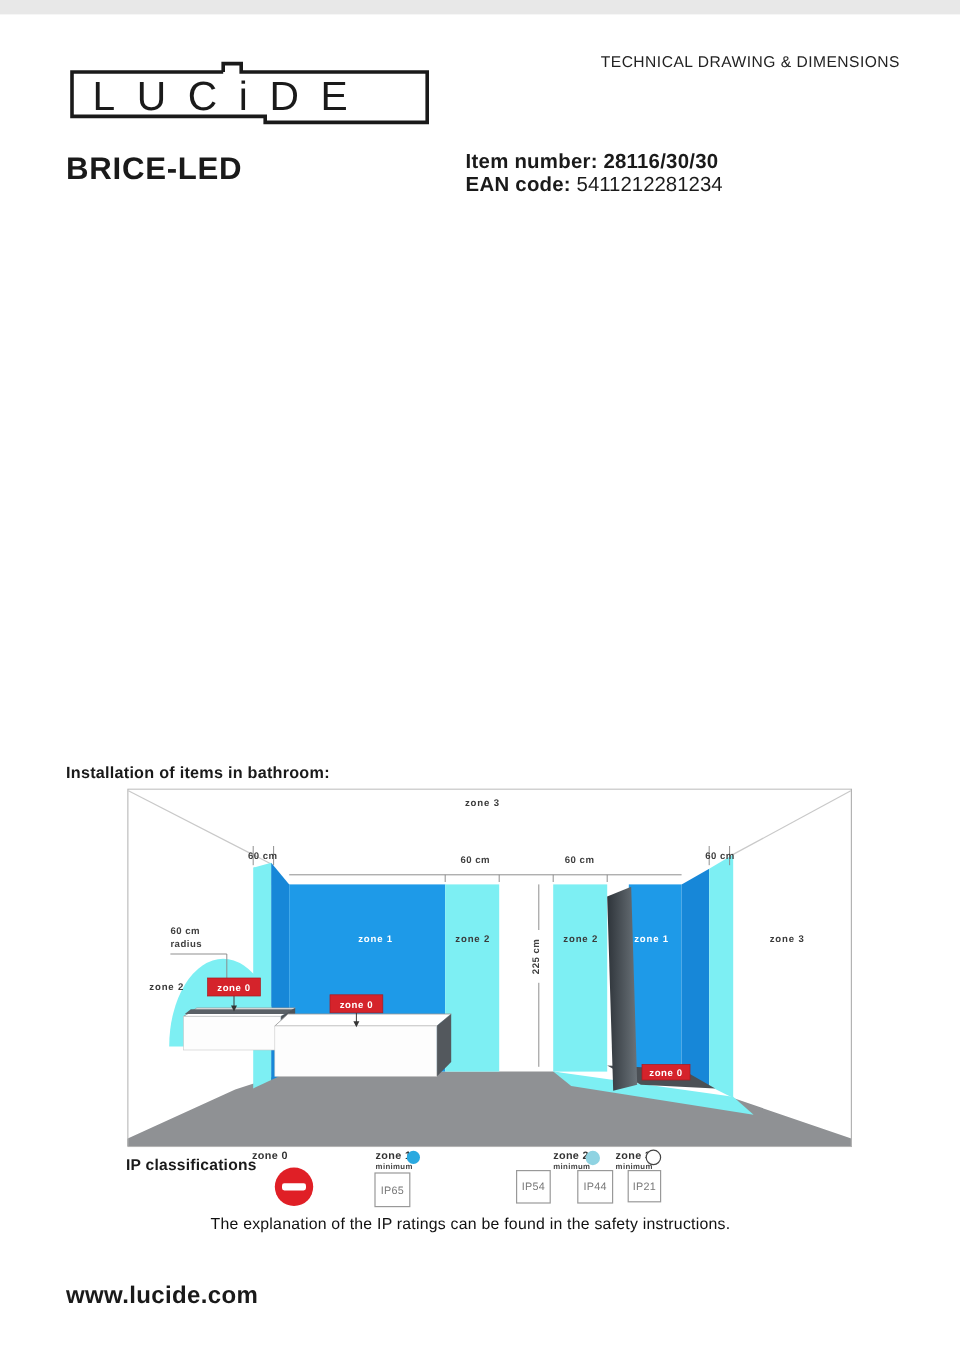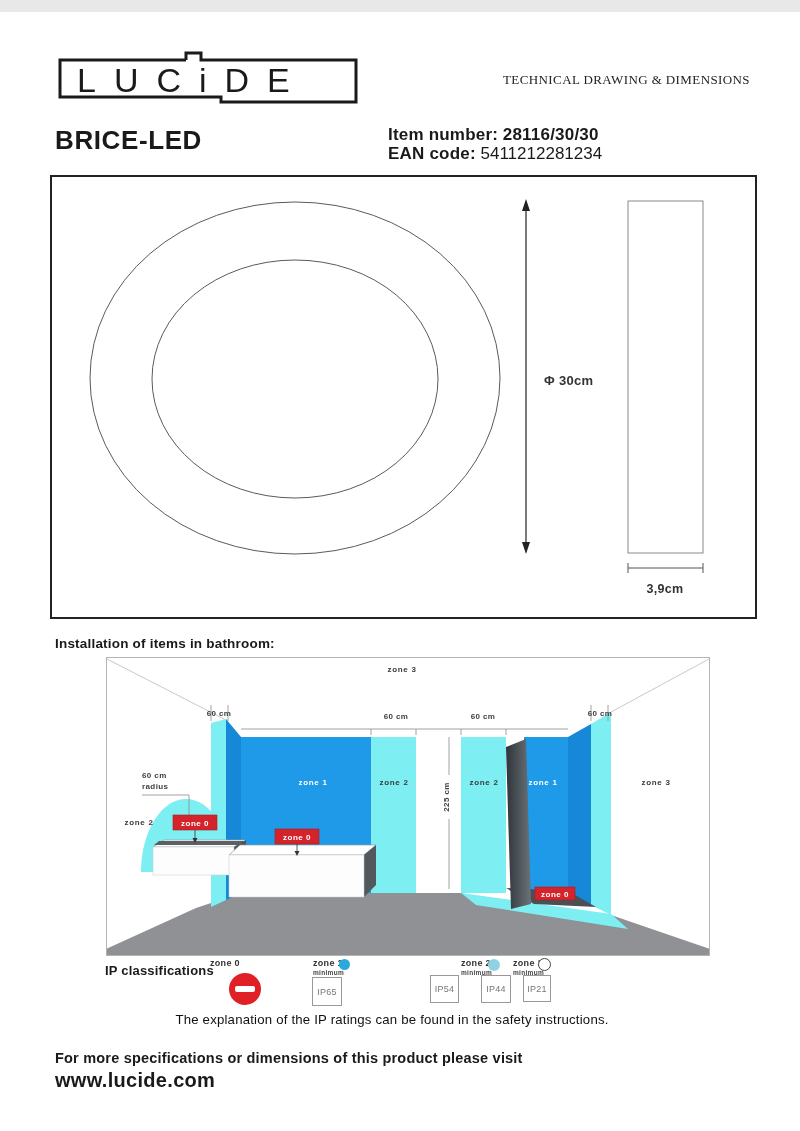--- a/index.html
+++ b/index.html
@@ -1,20 +1,20 @@
 <!DOCTYPE html>
 <html><head>
 <meta charset="utf-8">
 <style>
   html,body{margin:0;padding:0;background:#e8e8e8;}
   #page{position:relative;width:800px;height:1131px;background:#ffffff;margin:12px auto;
         font-family:"Liberation Sans",sans-serif;color:#1a1a1a;overflow:hidden;}
   .abs{position:absolute;}
   
-  #page-label{top:60px;right:50px;font-size:13px;letter-spacing:.4px;color:#222;font-family:Liberation Serif, serif;}
+  #page-label{top:32px;right:50px;font-size:13px;letter-spacing:.4px;color:#222;}
   #product-name{top:113px;left:55px;font-size:26px;font-weight:bold;letter-spacing:.6px;}
   #item-block{top:113px;left:388px;font-size:17px;line-height:19px;}
   #item-block b{letter-spacing:.2px;}
   
   #drawing-box{top:163px;left:50px;width:703px;height:440px;border:2px solid #222;background:#fff;}
   
   #bath-heading{top:624px;left:55px;font-size:13.5px;font-weight:bold;letter-spacing:.2px;}
   #bath-wrap{top:645px;left:106px;width:604px;height:299px;}
   
   .ip-label{font-size:9px;font-weight:bold;color:#333;letter-spacing:.3px;white-space:nowrap;}
@@ -49,42 +49,20 @@
   </svg>
   <div class="abs" id="page-label">TECHNICAL DRAWING &amp; DIMENSIONS</div>
 
   <div class="abs" id="product-name">BRICE-LED</div>
 
   <div class="abs" id="item-block">
     <div><b>Item number:</b>&nbsp;<b>28116/30/30</b></div>
     <div><b>EAN code:</b>&nbsp;<span>5411212281234</span></div>
   </div>
 
-  <div class="abs" id="drawing-box">
-    <svg width="703" height="440" viewBox="0 0 703 440">
-
-      <ellipse cx="243" cy="201" rx="205" ry="176" fill="none" stroke="#5a5a5a" stroke-width="1"></ellipse>
-      <ellipse cx="243" cy="202" rx="143" ry="119" fill="none" stroke="#5a5a5a" stroke-width="1"></ellipse>
-
-      <g stroke="#222" fill="#222">
-        <line x1="474" y1="27" x2="474" y2="372" stroke-width="1.2"></line>
-        <polygon points="474,22 470,34 478,34" stroke="none"></polygon>
-        <polygon points="474,377 470,365 478,365" stroke="none"></polygon>
-      </g>
-      <text x="492" y="208" class="dim-t">Φ 30cm</text>
-
-      <rect x="576" y="24" width="75" height="352" fill="#fff" stroke="#8a8a8a" stroke-width="1"></rect>
-      <g stroke="#555" stroke-width="1">
-        <line x1="576" y1="391" x2="651" y2="391"></line>
-        <line x1="576" y1="386" x2="576" y2="396"></line>
-        <line x1="651" y1="386" x2="651" y2="396"></line>
-      </g>
-      <text x="613" y="416" text-anchor="middle" class="dim-t" style="font-size:12.5px">3,9cm</text>
-    </svg>
-  </div>
 
   <div class="abs" id="bath-heading">Installation of items in bathroom:</div>
 
   <div class="abs" id="bath-wrap">
     <svg width="604" height="299" viewBox="0 0 604 299">
       <defs>
         <linearGradient id="glassG" x1="0" y1="0" x2="1" y2="0">
           <stop offset="0" stop-color="#2e343a"></stop>
           <stop offset="1" stop-color="#6b7379"></stop>
         </linearGradient>
@@ -204,16 +182,15 @@
   <div class="abs ip-box" style="top:963px;left:430px;width:27px;height:26px;">IP54</div>
   <div class="abs ip-box" style="top:963px;left:481px;width:28px;height:26px;">IP44</div>
 
   <div class="abs ip-label" style="top:946px;left:513px;">zone 3</div>
   <div class="abs dot" style="top:946px;left:538px;width:11px;height:11px;background:#fff;border:1.3px solid #444;"></div>
   <div class="abs ip-min" style="top:957px;left:513px;">minimum</div>
   <div class="abs ip-box" style="top:963px;left:523px;width:26px;height:25px;">IP21</div>
 
   <div class="abs" id="ip-note">The explanation of the IP ratings can be found in the safety instructions.</div>
 
-  <div class="abs" id="footer-line">For more specifications or dimensions of this product please visit</div>
   <div class="abs" id="footer-site">www.lucide.com</div>
 
 </div>
 
 </body></html>

